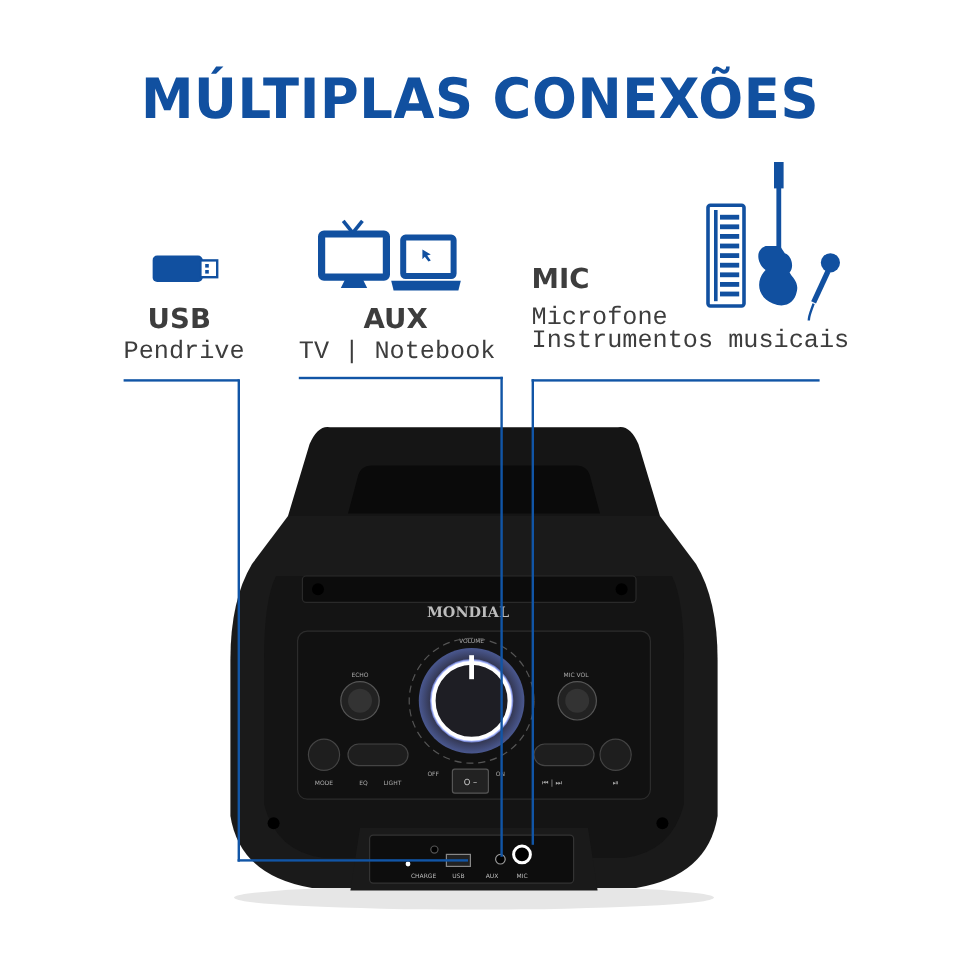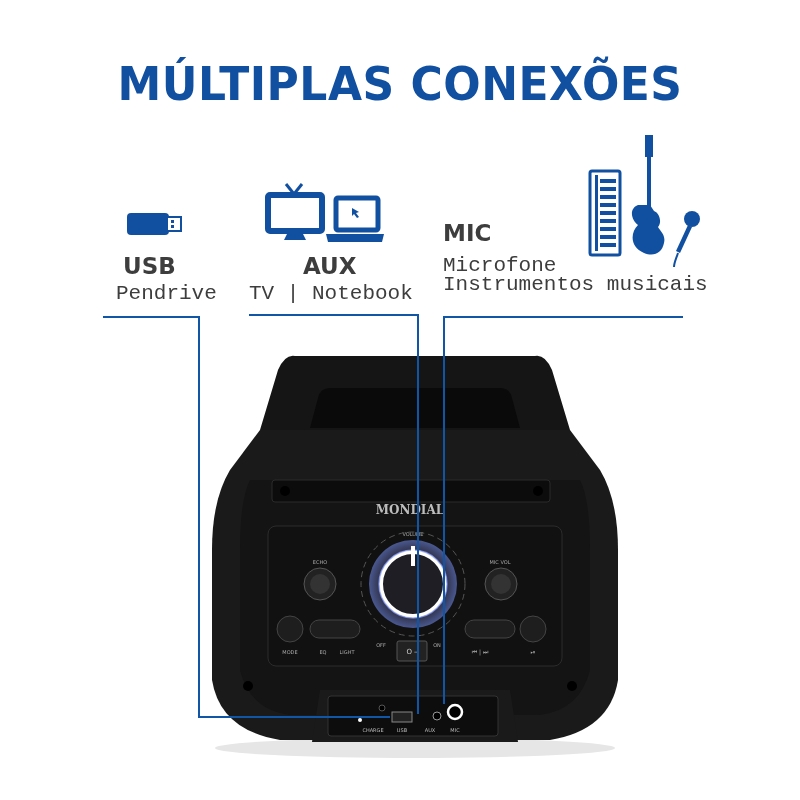--- a/index.html
+++ b/index.html
@@ -18,21 +18,21 @@
 
 <div class="icon" style="left:127px;top:212px;">
   <svg width="56" height="24" viewBox="0 0 56 24">
     <rect x="0" y="1" width="42" height="22" rx="4" fill="#1150a0"></rect>
     <rect x="40" y="5" width="14" height="14" fill="#fff" stroke="#1150a0" stroke-width="2"></rect>
     <rect x="44" y="8" width="3" height="3" fill="#1150a0"></rect>
       <rect x="44" y="13" width="3" height="3" fill="#1150a0"></rect>
   </svg>
 </div>
 <div class="lbl-head" style="left:123px;top:253px;">USB</div>
-<div class="lbl-sub" style="left:116px;top:282px;">Pendrive</div>
+<div class="lbl-sub" style="left:103px;top:282px;">Pendrive</div>
 
 <div class="icon" style="left:264px;top:182px;">
   <svg width="122" height="62" viewBox="0 0 122 62">
     <line x1="22" y1="2" x2="30" y2="12" stroke="#1150a0" stroke-width="3"></line>
     <line x1="38" y1="2" x2="30" y2="12" stroke="#1150a0" stroke-width="3"></line>
     <rect x="4" y="13" width="54" height="36" rx="2" fill="none" stroke="#1150a0" stroke-width="6"></rect>
     <path d="M24 50 L20 58 L42 58 L38 50 Z" fill="#1150a0"></path>
     <rect x="72" y="16" width="42" height="32" rx="2" fill="none" stroke="#1150a0" stroke-width="5"></rect>
     <path d="M62 52 L120 52 L118 60 L64 60 Z" fill="#1150a0"></path>
     <path d="M88 26 L95 30 L92 31 L95 35 L93 36 L90 32 L88 34 Z" fill="#1150a0"></path>
@@ -61,21 +61,21 @@
     <path d="M50 72 C40 76 44 88 50 92 C42 100 42 114 56 120 C66 124 74 120 76 110 C78 102 72 98 70 94 C74 90 72 80 66 78 L62 72 Z" fill="#1150a0"></path>
     <circle cx="104" cy="86" r="8" fill="#1150a0"></circle>
     <path d="M100 92 L88 118 L92 120 L104 94 Z" fill="#1150a0"></path>
     <path d="M90 120 C88 126 86 130 86 134" stroke="#1150a0" stroke-width="2" fill="none"></path>
   </svg>
 </div>
 <div class="lbl-head" style="left:443px;top:220px;">MIC</div>
 <div class="lbl-sub" style="left:443px;top:254px;">Microfone</div>
 <div class="lbl-sub" style="left:443px;top:273px;">Instrumentos musicais</div>
 
-<div style="position:absolute;left:200px;top:350px;">
+<div style="position:absolute;left:180px;top:350px;">
   <svg width="430" height="410" viewBox="0 0 430 410">
     <defs>
       <radialGradient id="glow" cx="50%" cy="50%" r="50%">
         <stop offset="0%" stop-color="#1a1a22"></stop>
           <stop offset="70%" stop-color="#2a2a3a"></stop>
           <stop offset="100%" stop-color="#4a5890"></stop>
       </radialGradient>
     </defs>
 
     <ellipse cx="215" cy="398" rx="200" ry="10" fill="#e6e6e6"></ellipse>

